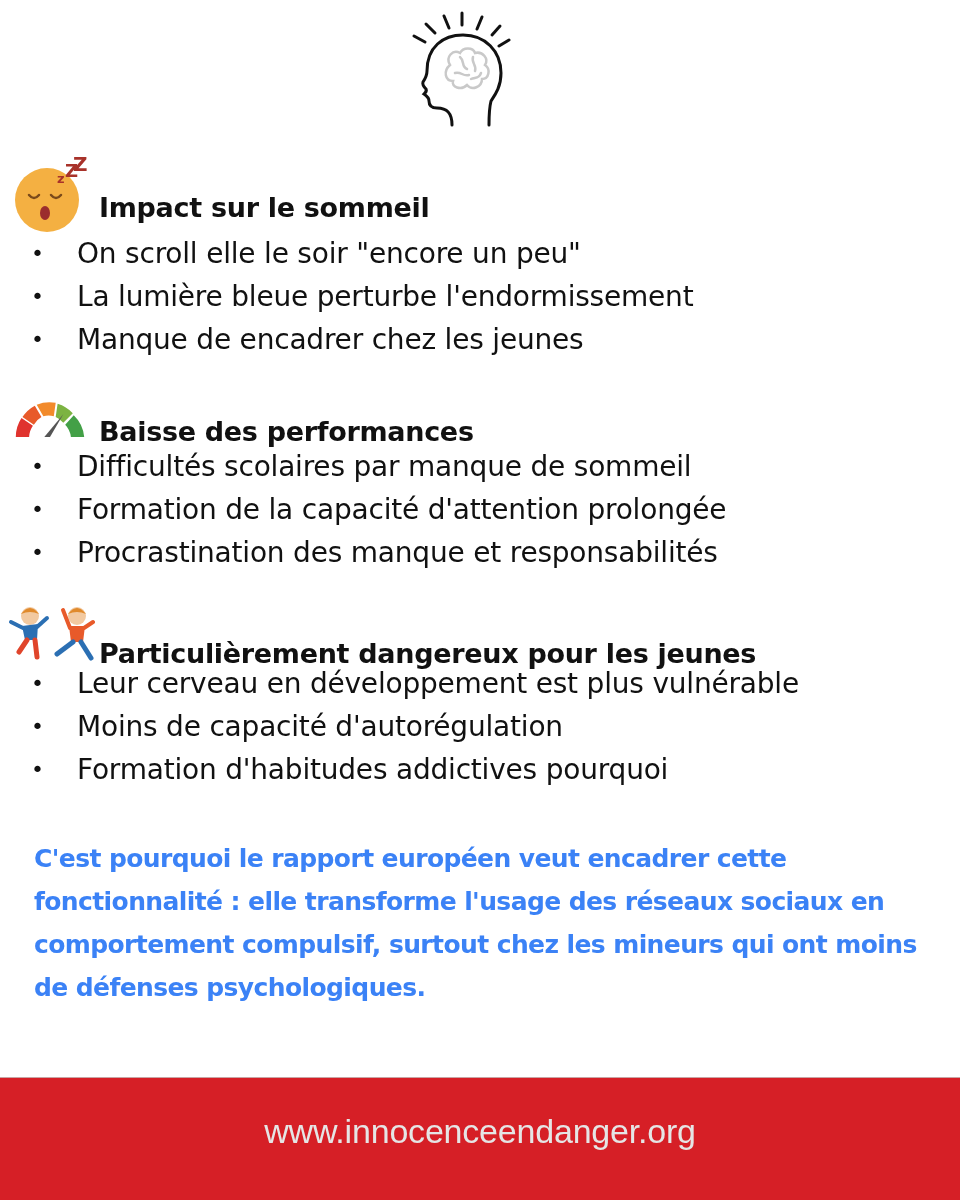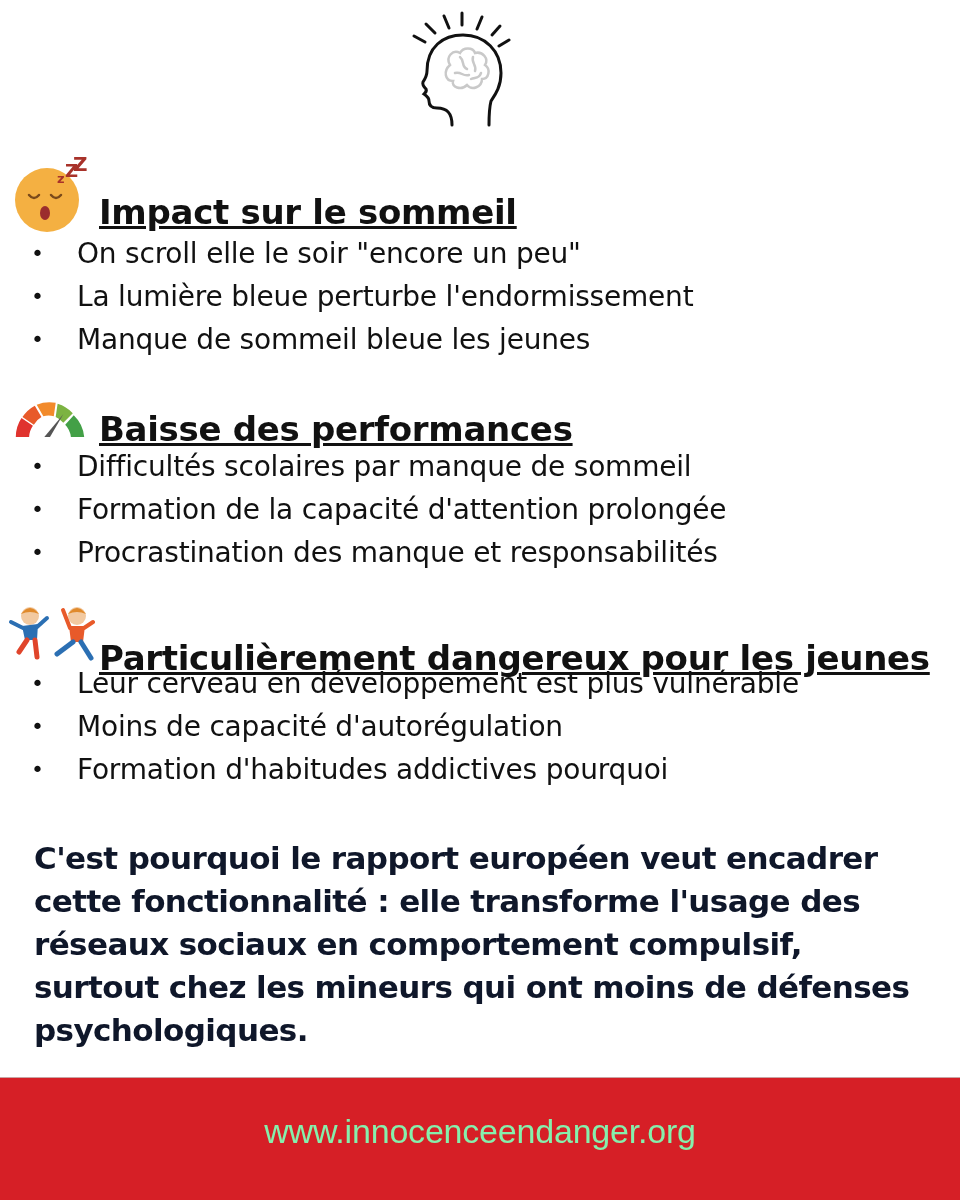--- a/index.html
+++ b/index.html
@@ -1,28 +1,28 @@
 <!DOCTYPE html>
 <html><head>
 <meta charset="utf-8">
 <style>
   html, body { margin:0; padding:0; }
   body { width:960px; height:1200px; background:#ffffff; position:relative; overflow:hidden;
          font-family:"DejaVu Sans", "Liberation Sans", sans-serif; color:#111; }
   .head-icon { position:absolute; left:405px; top:5px; width:110px; height:125px; }
   .section { position:absolute; left:0; width:960px; }
-  .sec-title { position:absolute; left:99px; font-weight:bold; font-size:34px; color:#111; letter-spacing:-0.3px; white-space:nowrap;text-decoration:underline; }
+  .sec-title { position:absolute; left:99px; font-weight:bold; font-size:27px; color:#111; letter-spacing:-0.3px; white-space:nowrap; }
   .sec-icon { position:absolute; }
   .bullets { position:absolute; left:0; margin:0; padding:0; list-style:none; }
   .bullets li { position:relative; height:43px; line-height:43px; font-size:28px; font-weight:normal; white-space:nowrap; letter-spacing:-0.2px; }
   .bullets li .dot { position:absolute; left:31px; top:0; font-size:22px; }
   .bullets li .txt { position:absolute; left:77px; top:0; }
-  .conclusion { position:absolute; left:34px; top:837px; width:900px; font-weight:bold; font-size:31px; line-height:43px; letter-spacing:-0.6px; color:#0f172a; }
+  .conclusion { position:absolute; left:34px; top:837px; width:900px; font-weight:bold; font-size:25px; line-height:43px; letter-spacing:-0.6px; color:#3b82f6; }
   .footer { position:absolute; left:0; top:1077px; width:960px; height:123px; background:#d61f26; border-top:1px solid #c8a5a5; }
-  .footer-url { position:absolute; left:0; width:960px; top:34px; text-align:center; color:#86efac; font-size:34px; font-family:"Liberation Sans", sans-serif; letter-spacing:-0.2px; }
+  .footer-url { position:absolute; left:0; width:960px; top:34px; text-align:center; color:#e5e5e5; font-size:34px; font-family:"Liberation Sans", sans-serif; letter-spacing:-0.2px; }
 </style>
 </head>
 <body>
 
 <svg class="head-icon" viewBox="0 0 110 125">
   <g stroke="#111" stroke-width="3" stroke-linecap="round" fill="none">
     <line x1="9" y1="31" x2="20" y2="37"></line>
     <line x1="21" y1="19" x2="30" y2="28"></line>
     <line x1="39" y1="11" x2="44" y2="23"></line>
     <line x1="57" y1="8" x2="57" y2="20"></line>
@@ -55,35 +55,35 @@
     <li>
         <span class="dot">•</span>
         <span class="txt">On scroll elle le soir "encore un peu"</span>
       </li>
     <li>
         <span class="dot">•</span>
         <span class="txt">La lumière bleue perturbe l'endormissement</span>
       </li>
     <li>
         <span class="dot">•</span>
-        <span class="txt">Manque de sommeil bleue les jeunes</span>
+        <span class="txt">Manque de encadrer chez les jeunes</span>
       </li>
   </ul>
 </div>
 
 <div class="section" style="top:395px;">
   <svg class="sec-icon" viewBox="0 0 80 42" style="left:12px; top:4px; width:76px; height:40px;">
     <path d="M4 40 A36 36 0 0 1 10 20 L22 28 A22 22 0 0 0 18 40 Z" fill="#e0332e"></path>
     <path d="M11 19 A36 36 0 0 1 24 7 L31 19 A22 22 0 0 0 23 27 Z" fill="#e85a2a"></path>
     <path d="M26 6 A36 36 0 0 1 46 4 L44 18 A22 22 0 0 0 33 18 Z" fill="#f28a2b"></path>
     <path d="M48 5 A36 36 0 0 1 64 15 L54 25 A22 22 0 0 0 46 19 Z" fill="#7cb342"></path>
     <path d="M65 17 A36 36 0 0 1 76 40 L62 40 A22 22 0 0 0 56 27 Z" fill="#43a047"></path>
     <path d="M34 40 L54 16 L40 40 Z" fill="#555"></path>
   </svg>
-  <div class="sec-title" style="top:14px;text-align:center;">Baisse des performances</div>
+  <div class="sec-title" style="top:21px;text-align:center;">Baisse des performances</div>
   <ul class="bullets" style="top:50px;">
     <li>
         <span class="dot">•</span>
         <span class="txt">Difficultés scolaires par manque de sommeil</span>
       </li>
     <li>
         <span class="dot">•</span>
         <span class="txt">Formation de la capacité d'attention prolongée</span>
       </li>
     <li>

